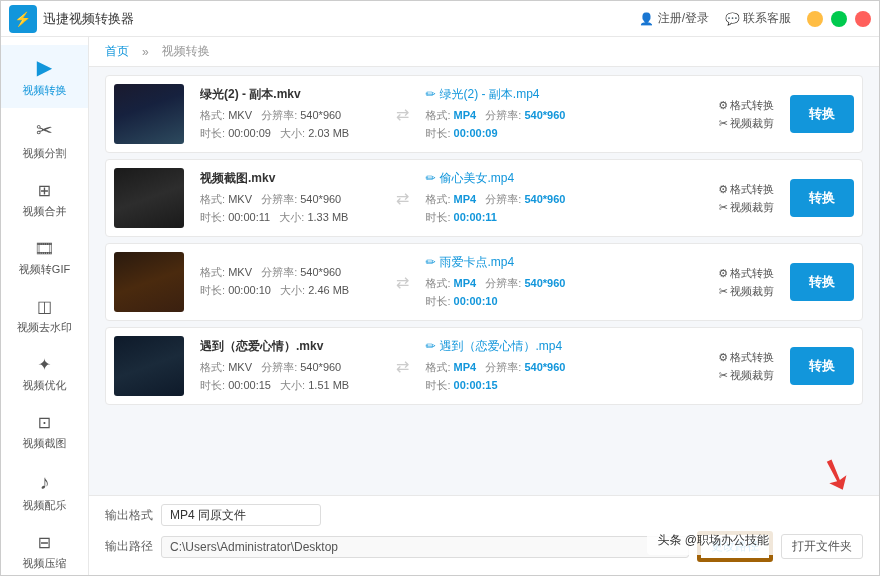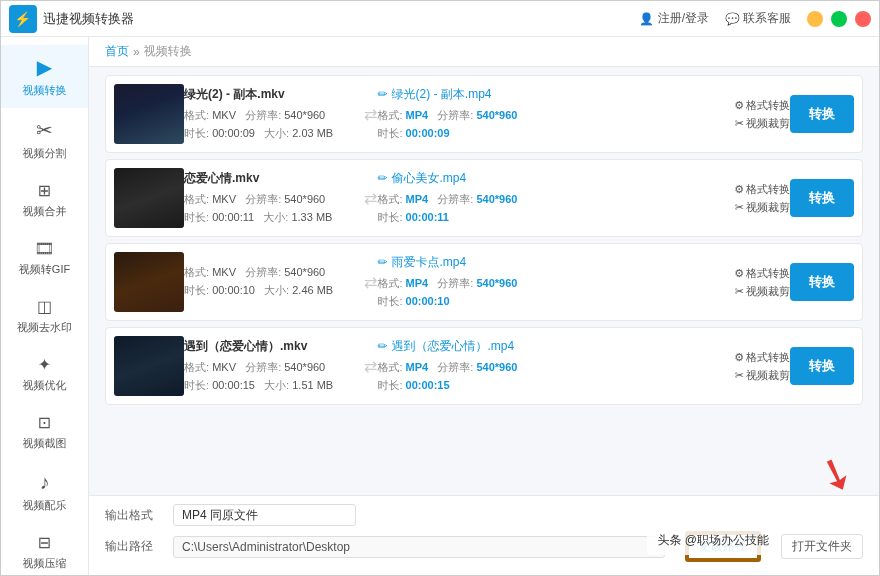--- a/index.html
+++ b/index.html
@@ -26,33 +26,33 @@
     .sidebar { width: 88px; background: #fff; border-right: 1px solid #e8e8e8; display: flex; flex-direction: column; padding-top: 8px; }
     .sidebar-item { display: flex; flex-direction: column; align-items: center; padding: 10px 4px; cursor: pointer; color: #555; gap: 4px; }
     .sidebar-item:hover, .sidebar-item.active { color: #1296db; background: #f0f8ff; }
     .sidebar-item .icon { font-size: 20px; }
     .sidebar-item .label { font-size: 11px; }
 
     
     .content { flex: 1; display: flex; flex-direction: column; background: #f5f7fa; }
 
     
-    .breadcrumb { padding: 6px 16px; font-size: 12px; color: #999; background: #fff; border-bottom: 1px solid #e8e8e8; display: flex; align-items: center; gap: 4px; }
+    .breadcrumb { padding: 6px 16px; font-size: 12px; color: #999; background: #fff; border-bottom: 1px solid #e8e8e8; display: flex; align-items: center; gap: 13px; }
     .breadcrumb a { color: #1296db; cursor: pointer; }
 
     
     .toolbar { padding: 8px 16px; background: #fff; border-bottom: 1px solid #e8e8e8; display: flex; align-items: center; gap: 8px; }
     .btn-add { background: #1296db; color: #fff; border: none; padding: 5px 14px; border-radius: 4px; cursor: pointer; font-size: 12px; display: flex; align-items: center; gap: 4px; }
     .btn-add-folder { background: #fff; color: #333; border: 1px solid #ddd; padding: 5px 14px; border-radius: 4px; cursor: pointer; font-size: 12px; display: flex; align-items: center; gap: 4px; }
     .btn-clear { margin-left: auto; background: none; border: none; color: #999; cursor: pointer; font-size: 12px; display: flex; align-items: center; gap: 3px; }
 
     
     .file-list { flex: 1; overflow-y: auto; padding: 8px 16px; display: flex; flex-direction: column; gap: 6px; }
 
-    .file-item { background: #fff; border: 1px solid #e8e8e8; border-radius: 4px; display: flex; align-items: center; padding: 8px; gap: 0; }
+    .file-item { background: #fff; border: 1px solid #e8e8e8; border-radius: 4px; display: flex; align-items: center; padding: 8px; gap: 16px; }
     .file-thumb { width: 70px; height: 60px; background: #222; border-radius: 3px; overflow: hidden; flex-shrink: 0; display: flex; align-items: center; justify-content: center; }
 
     .file-info { width: 180px; flex-shrink: 0; }
     .file-name { font-size: 12px; color: #333; font-weight: bold; margin-bottom: 4px; white-space: nowrap; overflow: hidden; text-overflow: ellipsis; }
     .file-meta { font-size: 11px; color: #888; line-height: 1.6; }
     .file-meta span { color: #555; }
 
     .arrow-icon { color: #ccc; font-size: 16px; flex-shrink: 0; }
 
     .output-info { flex: 1; min-width: 0; }
@@ -60,23 +60,23 @@
     .output-meta { font-size: 11px; color: #888; line-height: 1.6; }
     .output-meta .highlight { color: #1296db; font-weight: bold; }
 
     .file-actions { display: flex; flex-direction: column; align-items: flex-end; gap: 3px; flex-shrink: 0; }
     .action-link { font-size: 11px; color: #555; cursor: pointer; display: flex; align-items: center; gap: 2px; white-space: nowrap; }
 
     .btn-convert { background: #1296db; color: #fff; border: none; padding: 10px 16px; border-radius: 4px; cursor: pointer; font-size: 13px; font-weight: bold; flex-shrink: 0; width: 64px; }
 
     
     .bottom-bar { background: #fff; border-top: 1px solid #e8e8e8; padding: 8px 16px; }
-    .bottom-row { display: flex; align-items: center; gap: 20px; margin-bottom: 5px; font-size: 12px; color: #555; }
+    .bottom-row { display: flex; align-items: center; gap: 8px; margin-bottom: 5px; font-size: 12px; color: #555; }
     .bottom-row label { color: #666; flex-shrink: 0; }
-    .format-select { border: 1px solid #ddd; border-radius: 3px; padding: 3px 8px; font-size: 12px; color: #333; background: #fff; width: 183px; appearance: none; cursor: pointer; }
+    .format-select { border: 1px solid #ddd; border-radius: 3px; padding: 3px 8px; font-size: 12px; color: #333; background: #fff; width: 160px; appearance: none; cursor: pointer; }
     .path-input { flex: 1; border: 1px solid #ddd; border-radius: 3px; padding: 3px 8px; font-size: 12px; color: #555; background: #f9f9f9; }
     .btn-change-path { background: #fff; border: 4px solid #a16207; color: #1296db; padding: 3px 10px; border-radius: 3px; cursor: pointer; font-size: 12px; }
     .btn-open-folder { background: #fff; border: 1px solid #ddd; color: #555; padding: 3px 10px; border-radius: 3px; cursor: pointer; font-size: 12px; }
 
     
     .watermark { position: absolute; bottom: 20px; right: 100px; background: rgba(255,255,255,0.85); padding: 6px 10px; border-radius: 4px; font-size: 12px; color: #333; z-index: 10; pointer-events: none; text-align: right; }
 
     .content-wrapper { position: relative; flex: 1; display: flex; flex-direction: column; overflow: hidden; }
 
     
@@ -194,21 +194,21 @@
           <span>✂</span> 视频裁剪
         </div>
       </div>
       <button class="btn-convert">转换</button>
     </div>
             <div class="file-item">
       <div class="file-thumb">
         <div class="thumb-2" style="width:100%;height:100%;"></div>
       </div>
       <div class="file-info">
-        <div class="file-name">恋爱心情.mkv</div>
+        <div class="file-name">视频截图.mkv</div>
         <div class="file-meta">
           格式: <span>MKV</span>&nbsp;&nbsp; 分辨率: <span>540*960</span><br>
           时长: <span>00:00:11</span>&nbsp;&nbsp; 大小: <span>1.33 MB</span>
         </div>
       </div>
       <div class="arrow-icon">⇄</div>
       <div class="output-info">
         <div class="output-name">
           <span>✏</span>
           偷心美女.mp4

